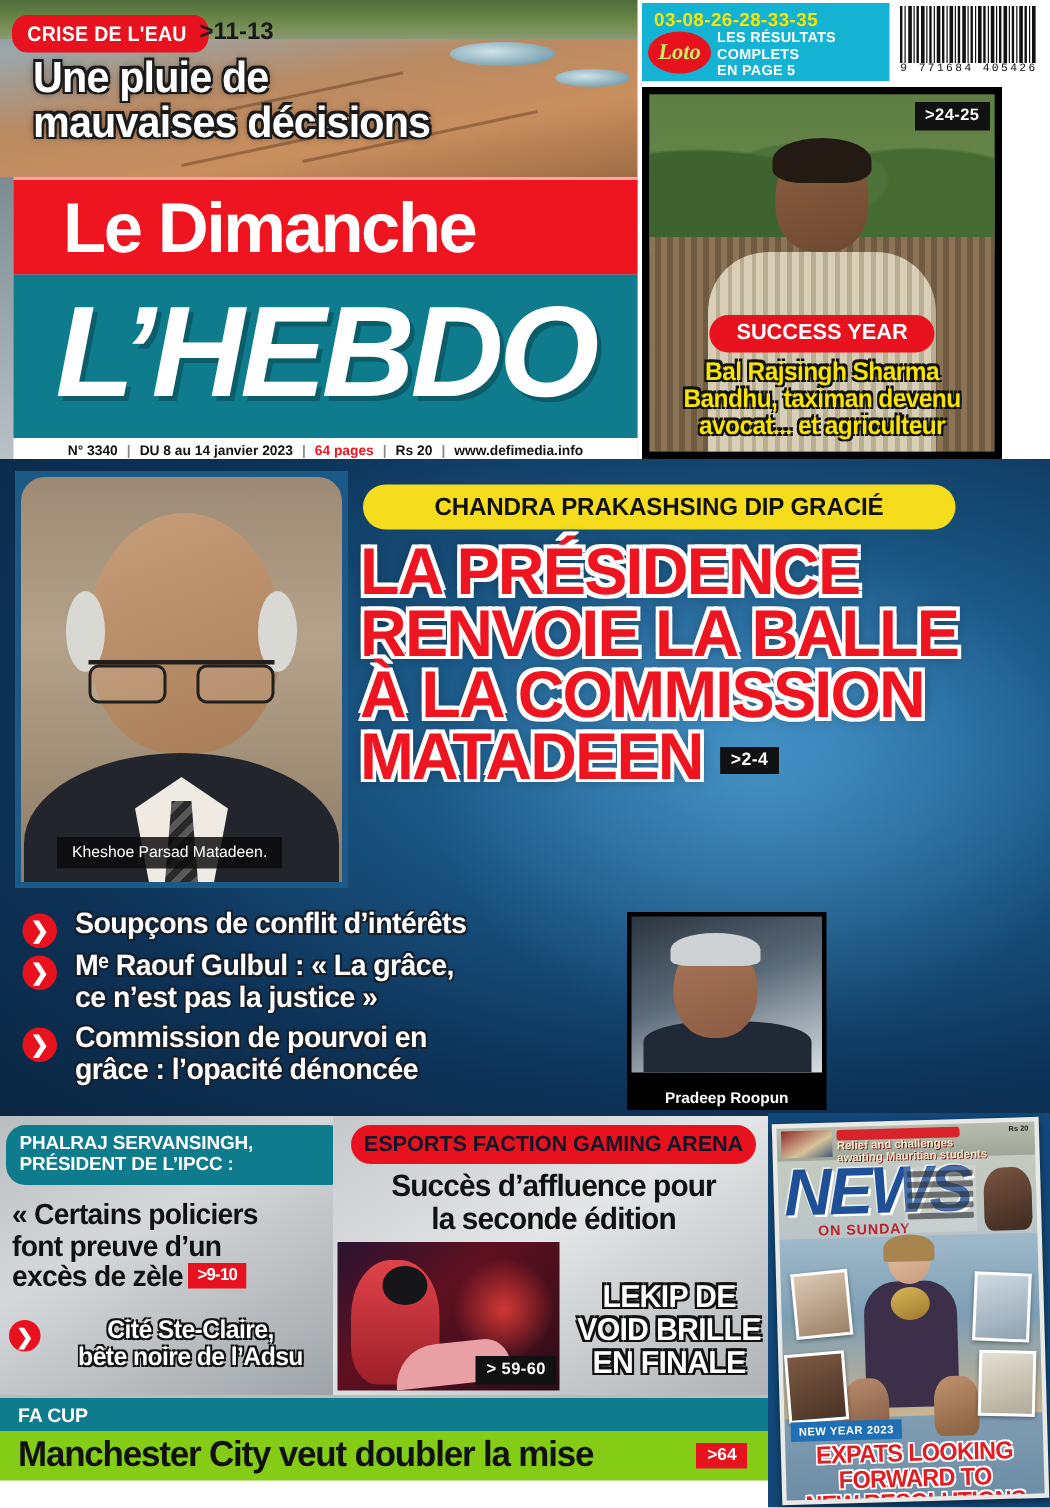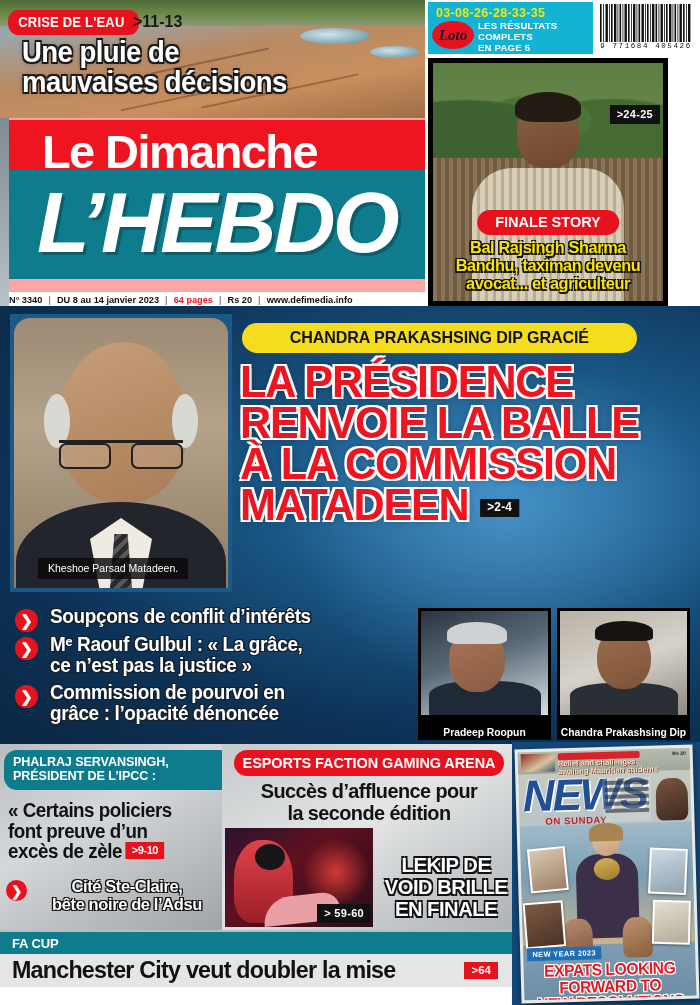--- a/index.html
+++ b/index.html
@@ -56,21 +56,21 @@
     background: #14b3d4; overflow: hidden;
   }
   .lotto-nums {
     position: absolute; left: 8px; top: 4px;
     color: #f6e500; font-weight: 700; font-size: 12.5px; letter-spacing: .3px;
   }
   .lotto-badge {
     position: absolute; left: 4px; top: 19px; width: 42px; height: 28px;
     background: #e8121e; border-radius: 50%;
     display: flex; align-items: center; justify-content: center;
-    color: #0f172a; font-family: "Liberation Serif", serif; font-style: italic;
+    color: #bef264; font-family: "Liberation Serif", serif; font-style: italic;
     font-weight: 700; font-size: 15px;
   }
   .lotto-txt {
     position: absolute; left: 50px; top: 18px;
     color: #fff; font-weight: 700; font-size: 9.6px; line-height: 1.15;
     letter-spacing: .2px;
   }
   .barcode {
     position: absolute; left: 596px; top: 2px; width: 100px; height: 52px;
     background: #fff; overflow: hidden;
@@ -94,33 +94,33 @@
   .mast-red {
     position: absolute; left: 9px; top: 2px; width: 416px; height: 63px;
     background: #ee1420;
   }
   .mast-red .t {
     position: absolute; left: 33px; top: 1px;
     color: #fff; font-weight: 700; font-size: 47px; line-height: 62px;
     letter-spacing: -1.6px;
   }
   .mast-teal {
-    position: absolute; left: 9px; top: 52px; width: 416px; height: 109px;
+    position: absolute; left: 9px; top: 65px; width: 416px; height: 109px;
     background: #0f7c8e;
   }
   .mast-teal .t {
     position: absolute; left: 28px; top: -4px;
     color: #fff; font-weight: 700; font-style: italic; font-size: 86px;
     line-height: 112px; letter-spacing: -3px;
     text-shadow: 3px 3px 0 rgba(0,0,0,.25);
     font-family: "Liberation Sans", sans-serif;
   }
   .mast-info {
     position: absolute; left: 9px; top: 174px; width: 416px; height: 15px;
-    display: flex; align-items: center; 
+    display: flex; align-items: center; justify-content: center;
     gap: 6px; font-size: 9.2px; font-weight: 700; color: #111;
     background: #fff;
   }
   .mast-info .sep { color: #8a8a8a; }
   .mast-info .red { color: #ee1420; }
 
   
   .success {
     position: absolute; left: 428px; top: 58px; width: 240px; height: 248px;
     background: #000; padding: 5px;
@@ -154,21 +154,21 @@
   .success .man-shirt {
     position: absolute; left: 50%; top: 44%; width: 152px; height: 58%;
     margin-left: -76px; border-radius: 40px 40px 0 0;
     background: repeating-linear-gradient(90deg,#d8cfb6 0 5px,#b8ae93 5px 8px);
   }
   .pg-badge {
     position: absolute; background: #111; color: #fff;
     font-weight: 700; font-size: 11px; padding: 3px 7px 4px;
     letter-spacing: .3px;
   }
-  .success .pg { right: 3px; top: 5px; margin-top: 37px; }
+  .success .pg { right: 3px; top: 5px; }
   .success-pill {
     position: absolute; left: 50%; top: 147px; transform: translateX(-50%);
     background: #e8121e; color: #fff; font-weight: 700; font-size: 14.5px;
     padding: 4px 18px 5px; border-radius: 13px; white-space: nowrap;
   }
   .success-head {
     position: absolute; left: 4px; right: 4px; top: 176px;
     text-align: center; color: #f9e400; font-weight: 700;
     font-size: 17px; line-height: 1.06; letter-spacing: -.4px;
     text-shadow: -1.5px -1.5px 0 #111,1.5px -1.5px 0 #111,
@@ -367,21 +367,21 @@
   
   .es {
     position: absolute; left: 222px; top: 744px; width: 294px; height: 186px;
     background: linear-gradient(150deg,#c6c9cb 0%,#e3e5e6 45%,#aeb2b5 100%);
     overflow: hidden;
   }
   .es-pill {
     position: absolute; left: 12px; top: 6px; width: 270px; height: 26px;
     background: #e8121e; border-radius: 13px;
     display: flex; align-items: center; justify-content: center;
-    color: #ffffff; font-weight: 700; font-size: 14.5px; letter-spacing: -.1px;
+    color: #0f172a; font-weight: 700; font-size: 14.5px; letter-spacing: -.1px;
   }
   .es-head {
     position: absolute; left: 6px; right: 6px; top: 36px; text-align: center;
     color: #111; font-weight: 700; font-size: 20.5px; line-height: 1.06;
     letter-spacing: -.6px; transform: scaleX(.97);
   }
   .es-img {
     position: absolute; left: 3px; top: 84px; width: 148px; height: 99px;
     overflow: hidden;
     background: linear-gradient(140deg,#2a1430 0%,#5e1020 40%,#2b0d18 100%);
@@ -546,21 +546,21 @@
   .facup-teal {
     position: absolute; left: 0; top: 932px; width: 512px; height: 22px;
     background: #0f7c8e;
   }
   .facup-teal span {
     position: absolute; left: 12px; top: 4px;
     color: #fff; font-weight: 700; font-size: 13px; letter-spacing: -.1px;
   }
   .facup-yellow {
     position: absolute; left: 0; top: 954px; width: 512px; height: 33px;
-    background: #e5e5e5;
+    background: #84cc16;
   }
   .facup-yellow .t {
     position: absolute; left: 12px; top: 2px;
     color: #111; font-weight: 700; font-size: 24px; letter-spacing: -.8px;
     transform: scaleX(.97); transform-origin: left top;
   }
   .facup-yellow .pg-inline {
     position: absolute; right: 14px; top: 8px;
     background: #e8121e; color: #fff; font-size: 11.5px; font-weight: 700;
     padding: 2px 7px 3px;
@@ -661,21 +661,21 @@
   </div>
 
   <div class="success">
     <div class="photo">
       <div class="bushes"></div>
       <div class="shed"></div>
       <div class="man-shirt"></div>
       <div class="man-head"></div>
       <div class="man-hair"></div>
       <div class="pg-badge pg">&gt;24-25</div>
-      <div class="success-pill">FINALE STORY</div>
+      <div class="success-pill">SUCCESS YEAR</div>
       <div class="success-head" style="white-space:pre-line;">Bal Rajsingh Sharma
 Bandhu, taximan devenu
 avocat... et agriculteur</div>
     </div>
   </div>
 
   <div class="main-panel">
     <div class="sheen"></div>
 
     <div class="portrait">
@@ -724,28 +724,20 @@
 
     <div class="mini-photos">
       <div class="mini m1">
         <div class="img">
           <div class="body"></div>
           <div class="face"></div>
           <div class="hair"></div>
         </div>
         <div class="mini-cap">Pradeep Roopun</div>
       </div>
-      <div class="mini m2">
-        <div class="img">
-          <div class="body"></div>
-          <div class="face"></div>
-          <div class="hair"></div>
-        </div>
-        <div class="mini-cap">Chandra Prakashsing Dip</div>
-      </div>
     </div>
   </div>
 
   <div class="bl">
     <div class="bl-pill" style="white-space:pre-line;">PHALRAJ SERVANSINGH,
 PRÉSIDENT DE L’IPCC :</div>
     <div class="bl-quote">
       <span style="white-space:pre-line;">« Certains policiers
 font preuve d’un
 excès de zèle</span><span class="pg-inline">&gt;9-10</span>

